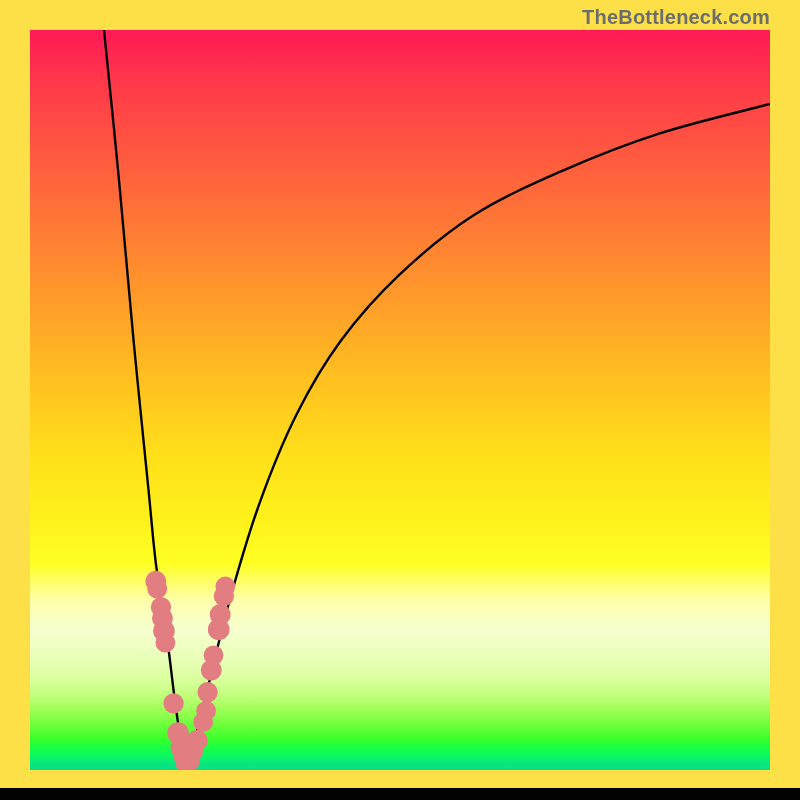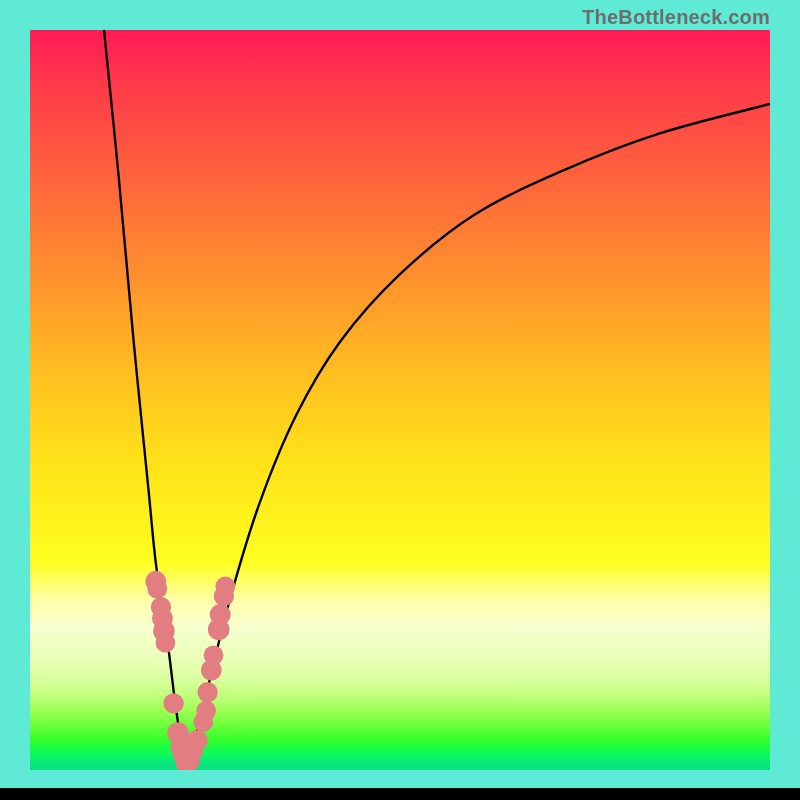--- a/index.html
+++ b/index.html
@@ -7,21 +7,21 @@
     padding: 0;
     width: 800px;
     height: 800px;
     overflow: hidden;
     background: #000;
   }
   .frame {
     position: relative;
     width: 800px;
     height: 788px;
-    background: #5eead4;
+    background: #fde047;
   }
   .plot-area {
     position: absolute;
     left: 30px;
     top: 30px;
     width: 740px;
     height: 740px;
     overflow: hidden;
   }
   .gradient-bg {

